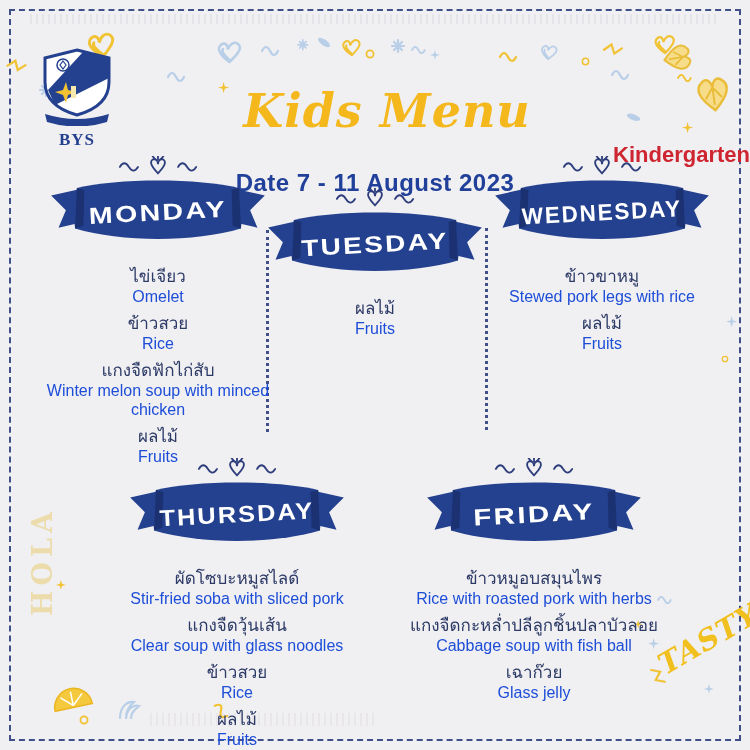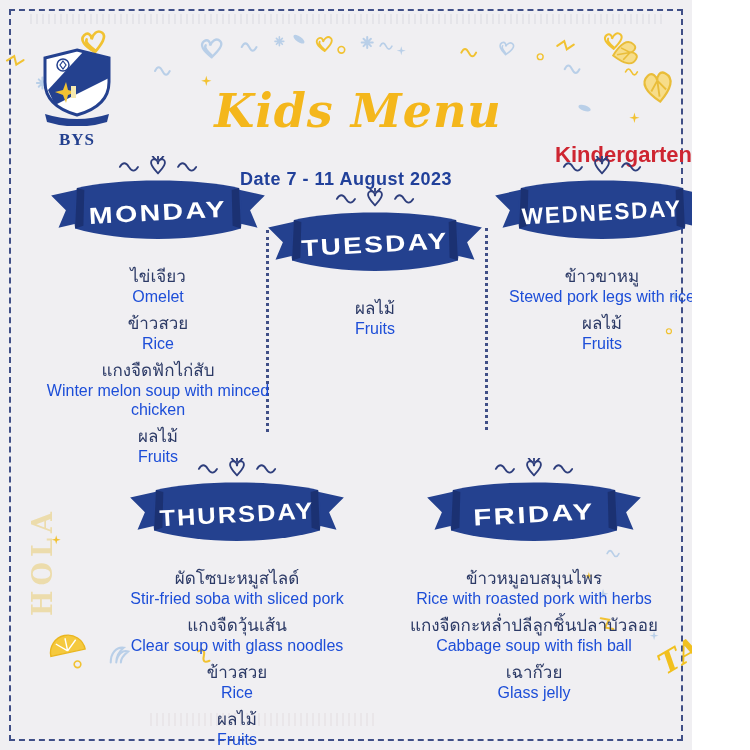--- a/index.html
+++ b/index.html
@@ -1,34 +1,34 @@
 <!DOCTYPE html>
 <html><head>
 <meta charset="utf-8">
 <style>
   html,body{margin:0;padding:0;background:#fff;}
-  .canvas{position:relative;width:692px;height:750px;background:#f0eff2;overflow:hidden;
+  .canvas{position:relative;width:750px;height:750px;background:#f0eff2;overflow:hidden;
           font-family:"Liberation Sans",sans-serif;}
   .dashed-border{position:absolute;inset:9px;border:2px dashed #2e3e7c;opacity:.9;}
   .texture-top{position:absolute;left:30px;right:30px;top:14px;height:10px;opacity:.55;
           background:repeating-linear-gradient(90deg,#dcdce2 0 2px,transparent 2px 6px);}
   .texture-bottom{position:absolute;left:150px;width:225px;top:713px;height:13px;opacity:.5;
           background:repeating-linear-gradient(90deg,#e3dde0 0 2px,transparent 2px 6px);}
 
   
   .logo{position:absolute;left:40px;top:48px;width:74px;text-align:center;}
   .logo-abbr{color:#24418f;font-family:"Liberation Serif",serif;font-weight:bold;
           font-size:17px;letter-spacing:1px;margin-top:0;}
   .page-title{position:absolute;left:0;right:0;top:84px;text-align:center;
           font-family:"DejaVu Serif",serif;font-style:italic;font-weight:bold;
           font-size:46px;color:#f4b71c;letter-spacing:1px;margin-left:24px;}
   .page-subtitle{position:absolute;left:0;right:0;top:142px;text-align:right;
           font-size:22px;font-weight:bold;color:#ce2531;}
   .page-date{position:absolute;left:0;right:0;top:169px;text-align:center;
-          font-size:18px;font-weight:bold;color:#21409a;letter-spacing:.5px;}
+          font-size:24px;font-weight:bold;color:#21409a;letter-spacing:.5px;}
 
   
   .day{position:absolute;text-align:center;}
   .day-monday{left:36px;top:156px;width:244px;}
   .day-tuesday{left:256px;top:188px;width:238px;}
   .day-wednesday{left:478px;top:156px;width:248px;}
   .day-thursday{left:92px;top:458px;width:290px;}
   .day-friday{left:378px;top:458px;width:312px;}
   .ornament{display:block;margin:0 auto 1px;width:100px;height:20px;}
   .ribbon{display:block;margin:0 auto;width:228px;height:70px;}

